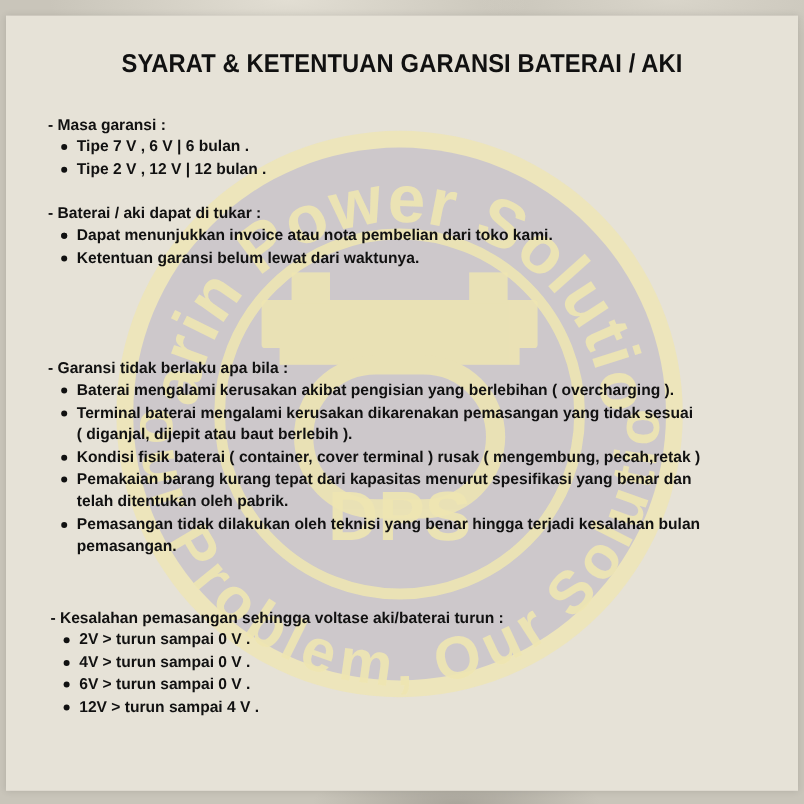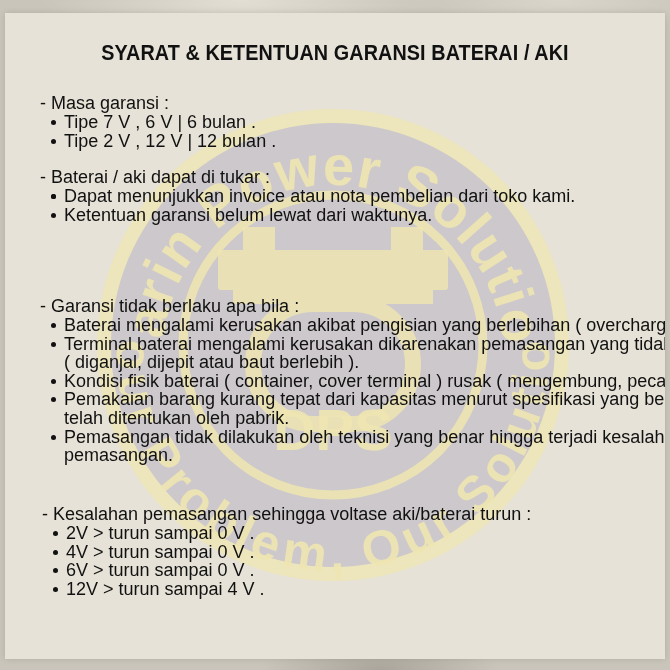--- a/index.html
+++ b/index.html
@@ -28,21 +28,21 @@
   }
   .content {
     position: absolute; left: 0; top: 0; width: 660px; height: 560px;
     color: #111111;
   }
   .title {
     position: absolute; left: 0; top: 28px; width: 660px; text-align: center;
     font-size: 21.5px; font-weight: bold; letter-spacing: 0.1px;
     transform: scaleX(0.92);
   }
-  .section { position: absolute; left: 35px; font-size: 18px; font-weight: normal; }
+  .section { position: absolute; left: 35px; font-size: 13px; font-weight: bold; }
   .section .head { height: 19px; line-height: 19px; white-space: nowrap; }
   .section ul { list-style: none; margin: 0; padding: 0; }
   .section li { position: relative; padding-left: 24px; line-height: 18.6px; white-space: nowrap; }
   .section li .bullet {
     position: absolute; left: 11px; top: 7px; width: 5px; height: 5px;
     border-radius: 50%; background: #111;
   }
   .section li .cont { display: block; }
 </style>
 </head>

